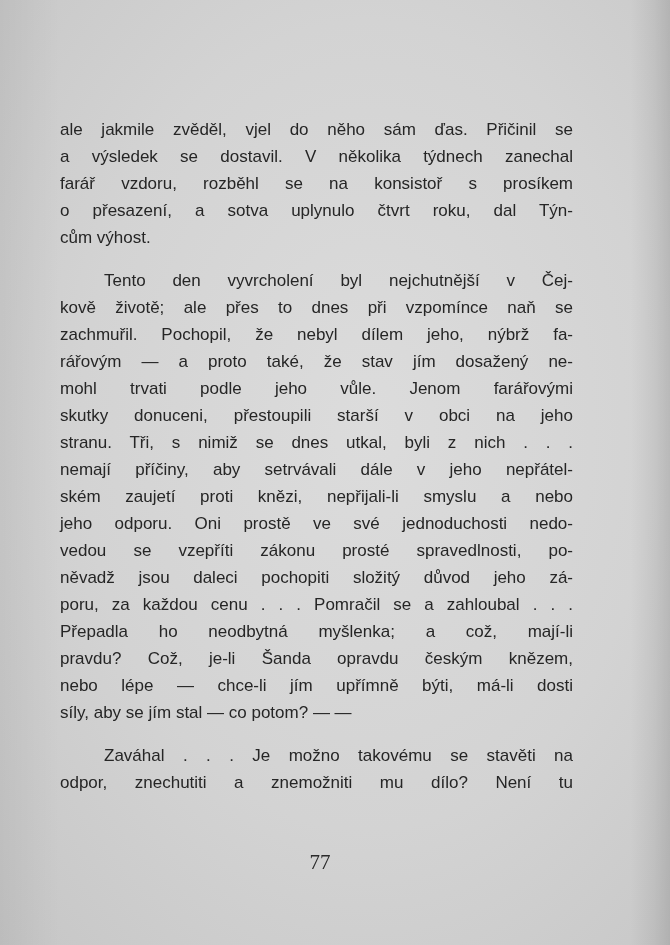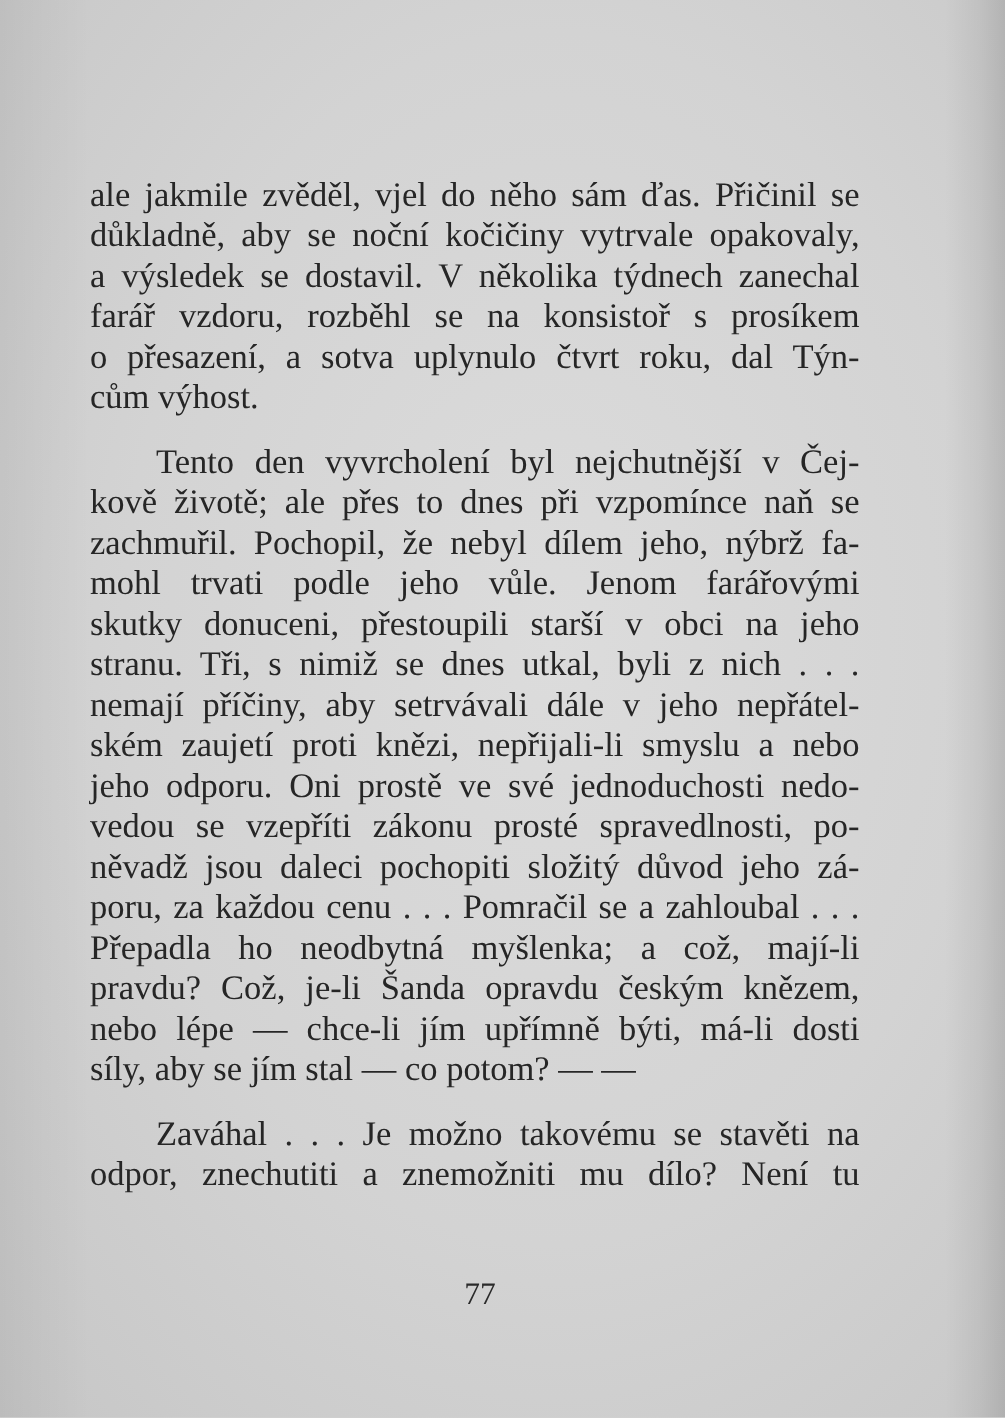--- a/index.html
+++ b/index.html
@@ -37,22 +37,22 @@
       top: 0;
       width: 60px;
       height: 945px;
       background: linear-gradient(to left, rgba(0,0,0,0) 0%, rgba(0,0,0,0.05) 100%);
     }
     .text-block {
       position: absolute;
       left: 60px;
       top: 116px;
       width: 513px;
-      font-family: Liberation Serif, serif;
-      font-size: 23px;
+      font-family: Liberation Sans, sans-serif;
+      font-size: 17px;
       line-height: 27px;
       color: #262626;
       z-index: 1;
     }
     .line {
       display: block;
       white-space: nowrap;
       text-align: justify;
       text-align-last: justify;
       height: 27px;
@@ -77,31 +77,31 @@
     }
   </style>
 </head>
 <body>
 
 <div class="page">
   <div class="text-block">
 
     <div>
       <span class="line">ale jakmile zvěděl, vjel do něho sám ďas. Přičinil se</span>
-      <span class="line">důkladně, aby se noční kočičiny vytrvale opakovaly,</span>
       <span class="line">a výsledek se dostavil. V několika týdnech zanechal</span>
       <span class="line">farář vzdoru, rozběhl se na konsistoř s prosíkem</span>
       <span class="line">o přesazení, a sotva uplynulo čtvrt roku, dal Týn-</span>
       <span class="line last">cům výhost.</span>
     </div>
 
     <div>
       <span class="line indent">Tento den vyvrcholení byl nejchutnější v Čej-</span>
       <span class="line">kově životě; ale přes to dnes při vzpomínce naň se</span>
       <span class="line">zachmuřil. Pochopil, že nebyl dílem jeho, nýbrž fa-</span>
+      <span class="line">rářovým — a proto také, že stav jím dosažený ne-</span>
       <span class="line">mohl trvati podle jeho vůle. Jenom farářovými</span>
       <span class="line">skutky donuceni, přestoupili starší v obci na jeho</span>
       <span class="line">stranu. Tři, s nimiž se dnes utkal, byli z nich . . .</span>
     </div>
 
     <div>
       <span class="line">nemají příčiny, aby setrvávali dále v jeho nepřátel-</span>
       <span class="line">ském zaujetí proti knězi, nepřijali-li smyslu a nebo</span>
       <span class="line">jeho odporu. Oni prostě ve své jednoduchosti nedo-</span>
       <span class="line">vedou se vzepříti zákonu prosté spravedlnosti, po-</span>

